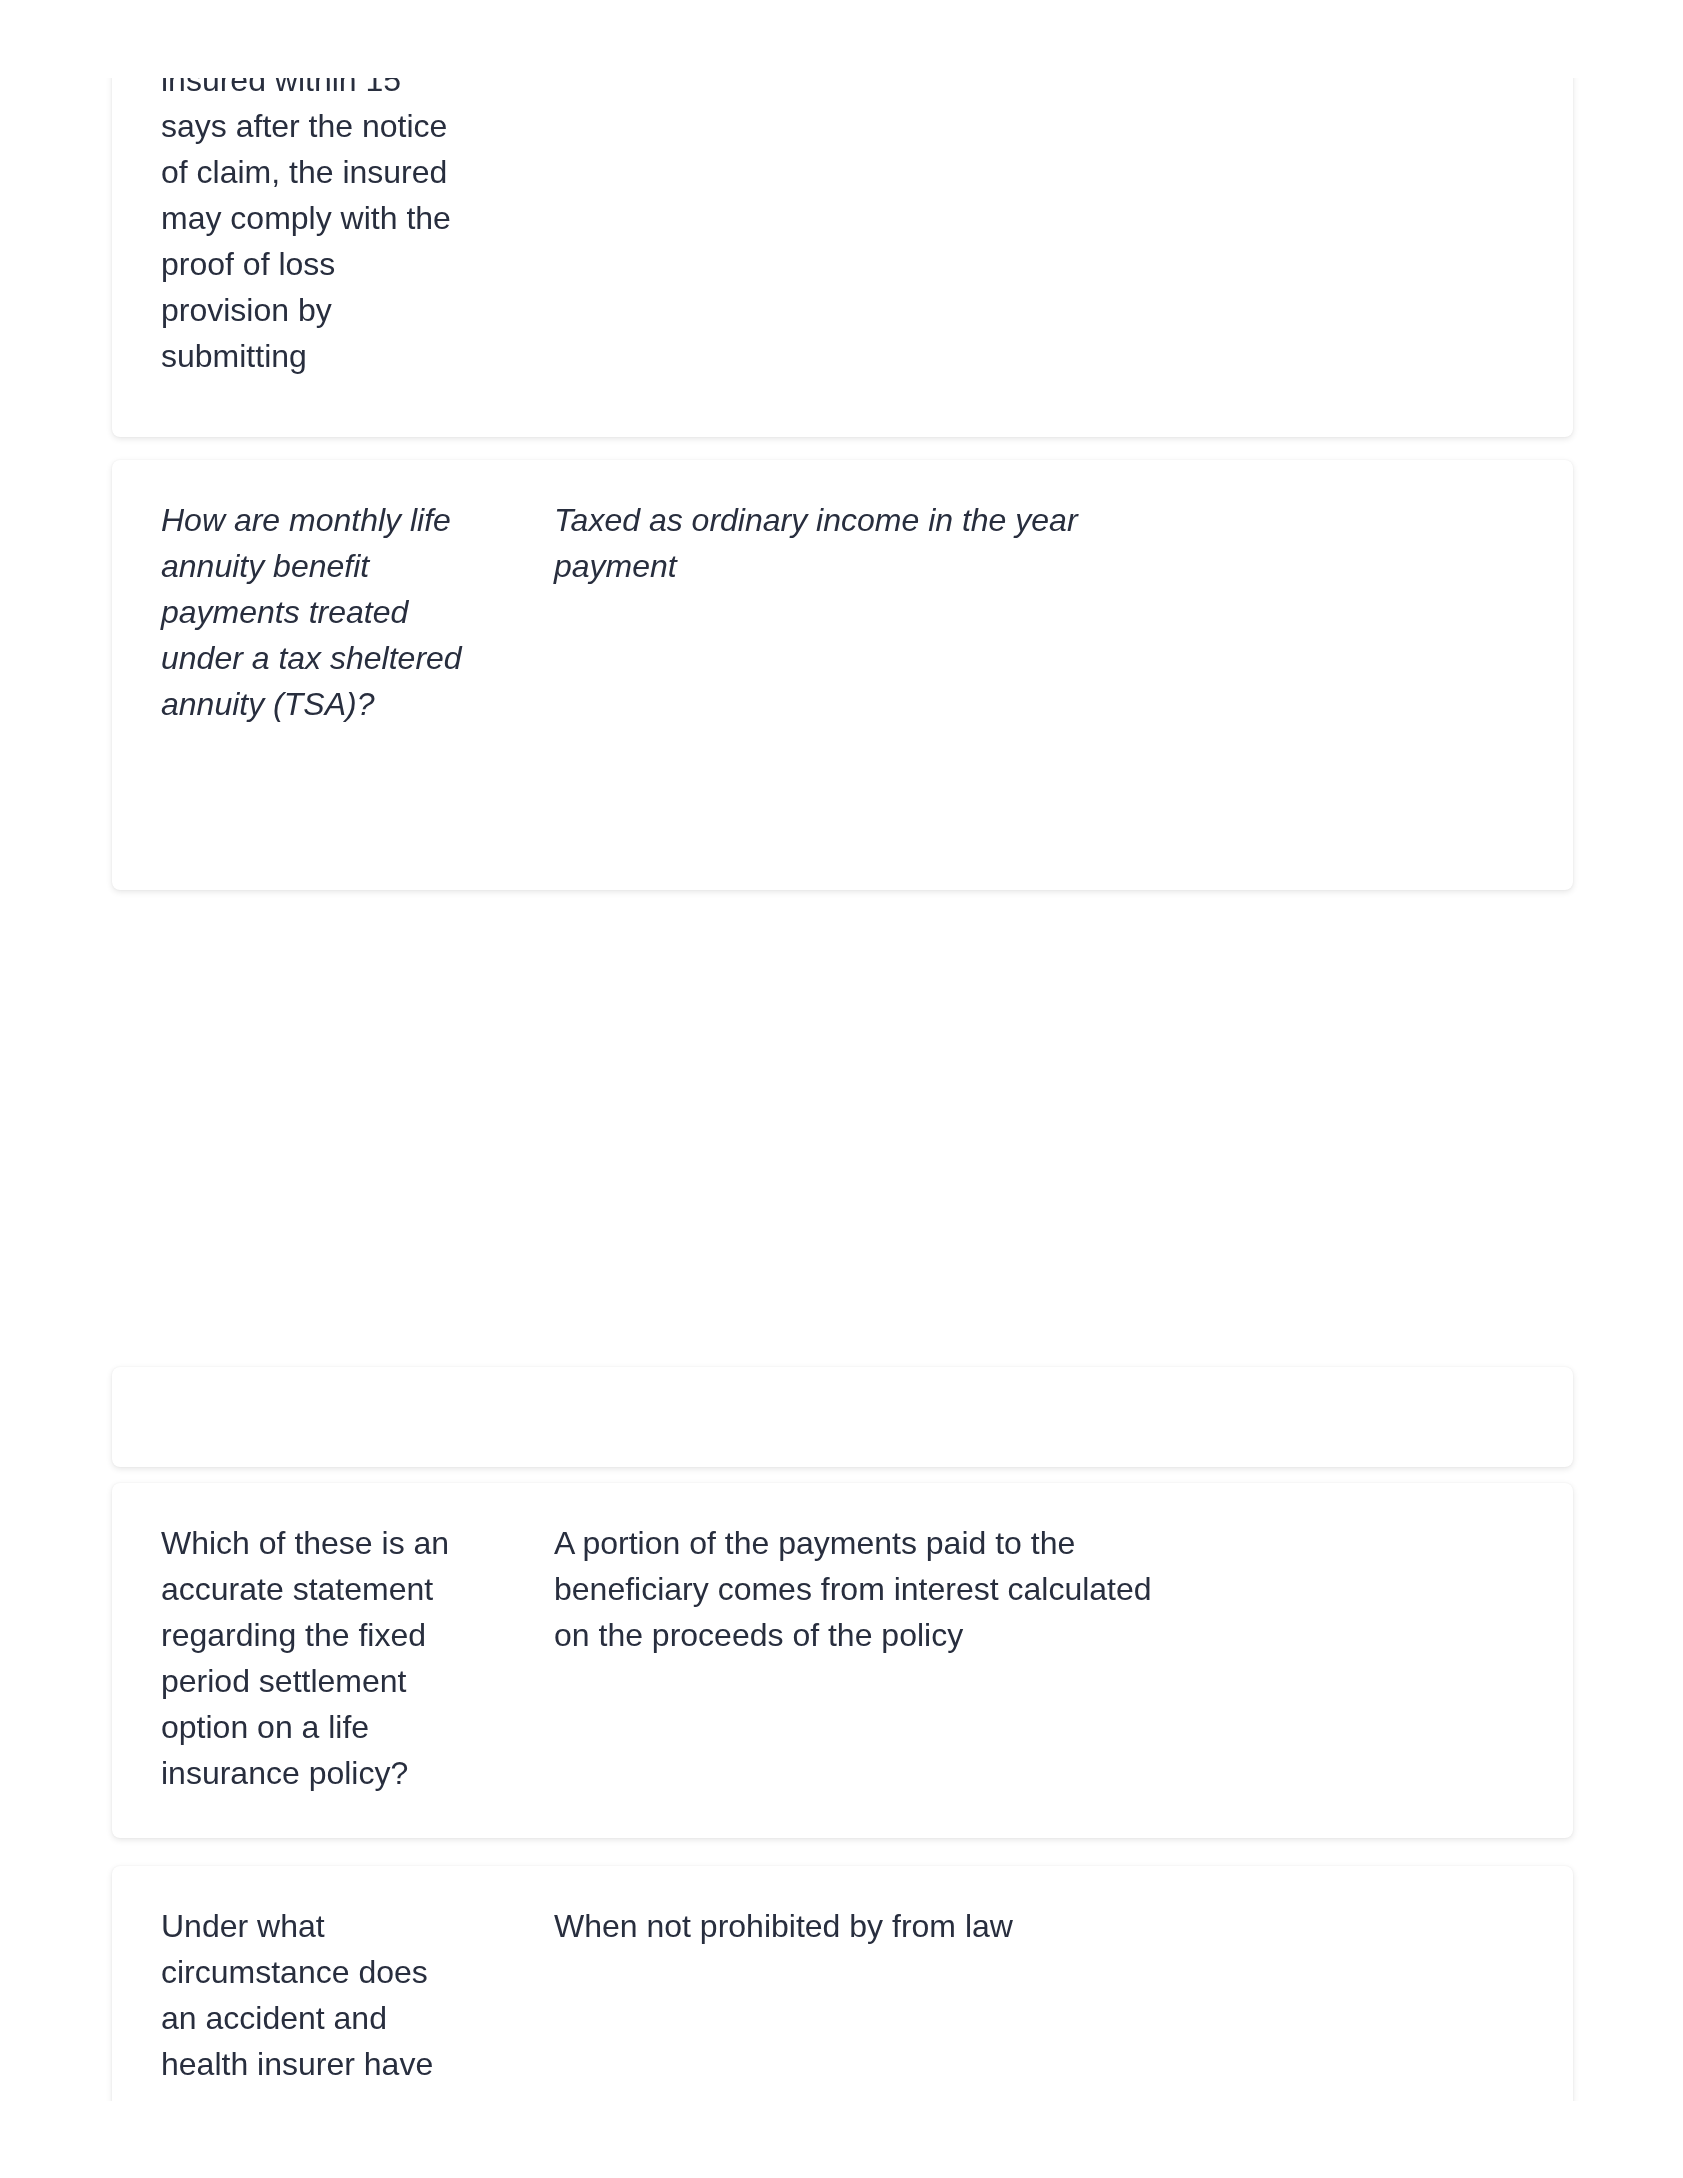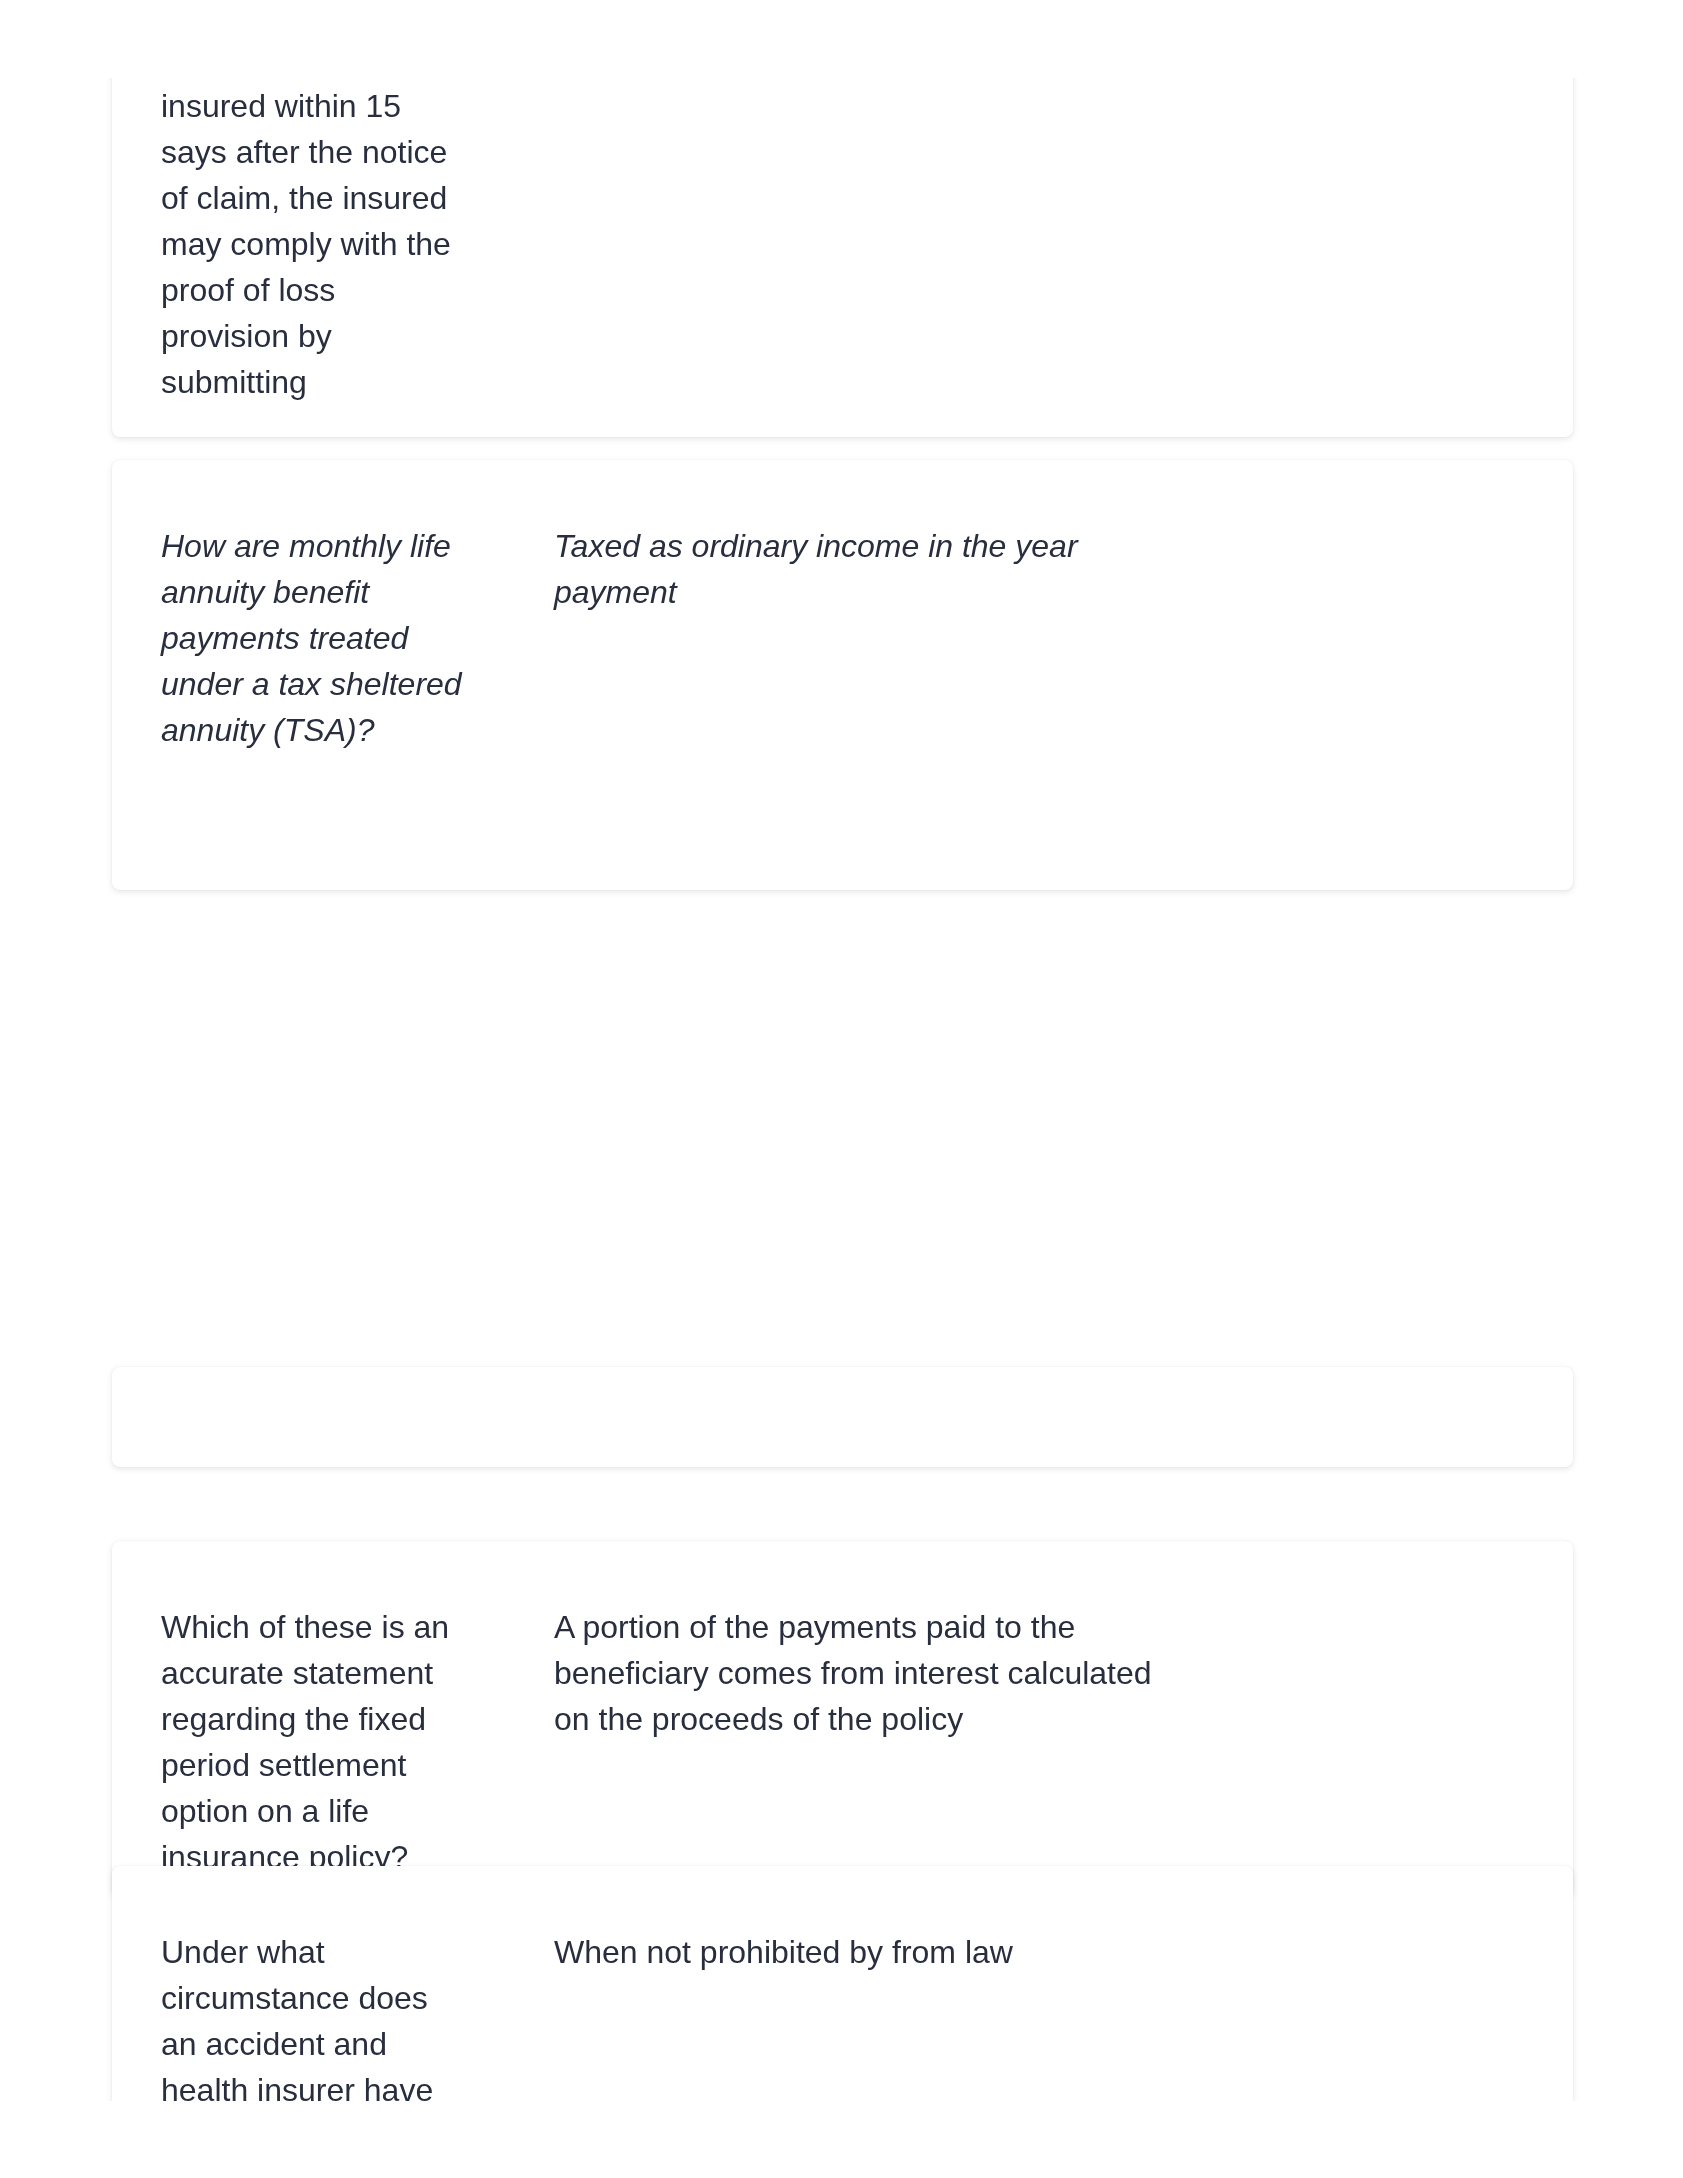--- a/index.html
+++ b/index.html
@@ -14,21 +14,21 @@
   }
   .card {
     position: absolute; left: 112px; width: 1461px;
     background: #ffffff;
     border-radius: 8px;
     box-shadow: 0 2px 6px rgba(0,0,0,0.10), 0 0 2px rgba(0,0,0,0.06);
     box-sizing: border-box;
   }
   .q, .a {
     position: absolute; top: 37px;
-    font-size: 32px; line-height: 46px; margin-top: 26px;
+    font-size: 32px; line-height: 46px;
   }
   .q { left: 49px; width: 307px; }
   .a { left: 442px; width: 634px; }
 </style>
 </head>
 <body>
 
 <div class="viewport">
 
   <div class="card" style="top:-99px; height:458px;">
@@ -40,21 +40,21 @@
     <div class="q">How are monthly life annuity benefit payments treated under a tax sheltered annuity (TSA)?</div>
     <div class="a">Taxed as ordinary income in the year payment</div>
   </div>
 
 
   <div class="card" style="top:1289px; height:100px;">
     <div class="q"></div>
     <div class="a"></div>
   </div>
 
-  <div class="card" style="top:1463px; height:355px;">
+  <div class="card" style="top:1405px; height:355px;">
     <div class="q">Which of these is an accurate statement regarding the fixed period settlement option on a life insurance policy?</div>
     <div class="a">A portion of the payments paid to the beneficiary comes from interest calculated on the proceeds of the policy</div>
   </div>
 
   <div class="card" style="top:1788px; height:396px;">
     <div class="q">Under what circumstance does an accident and health insurer have</div>
     <div class="a">When not prohibited by from law</div>
   </div>
 
 </div>

